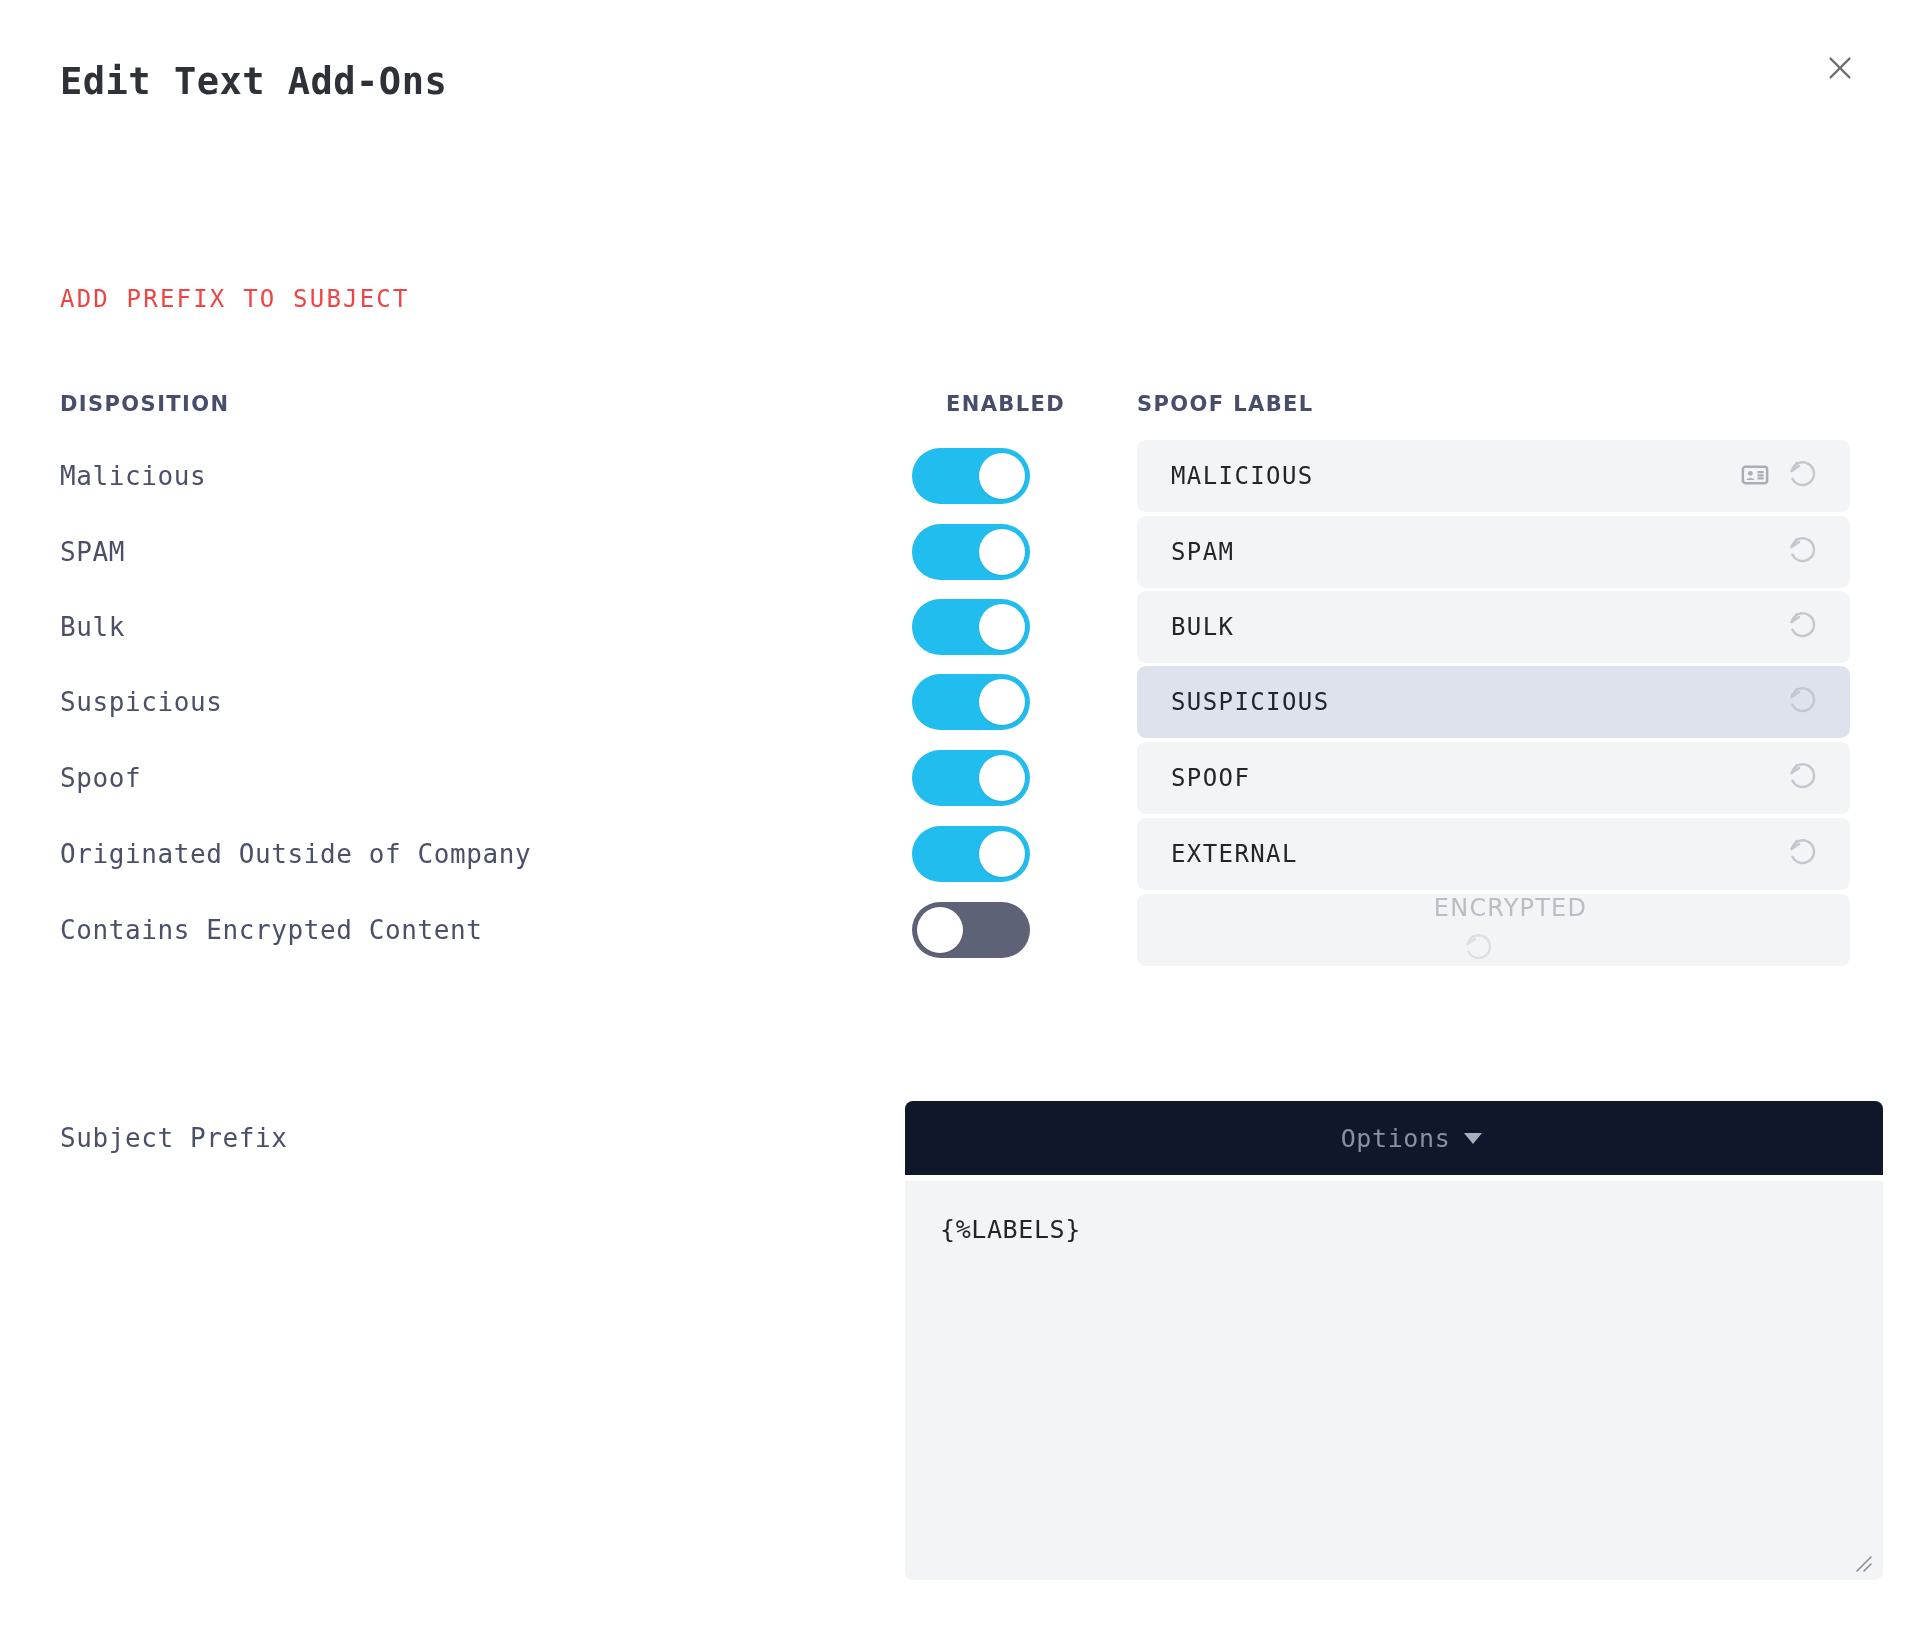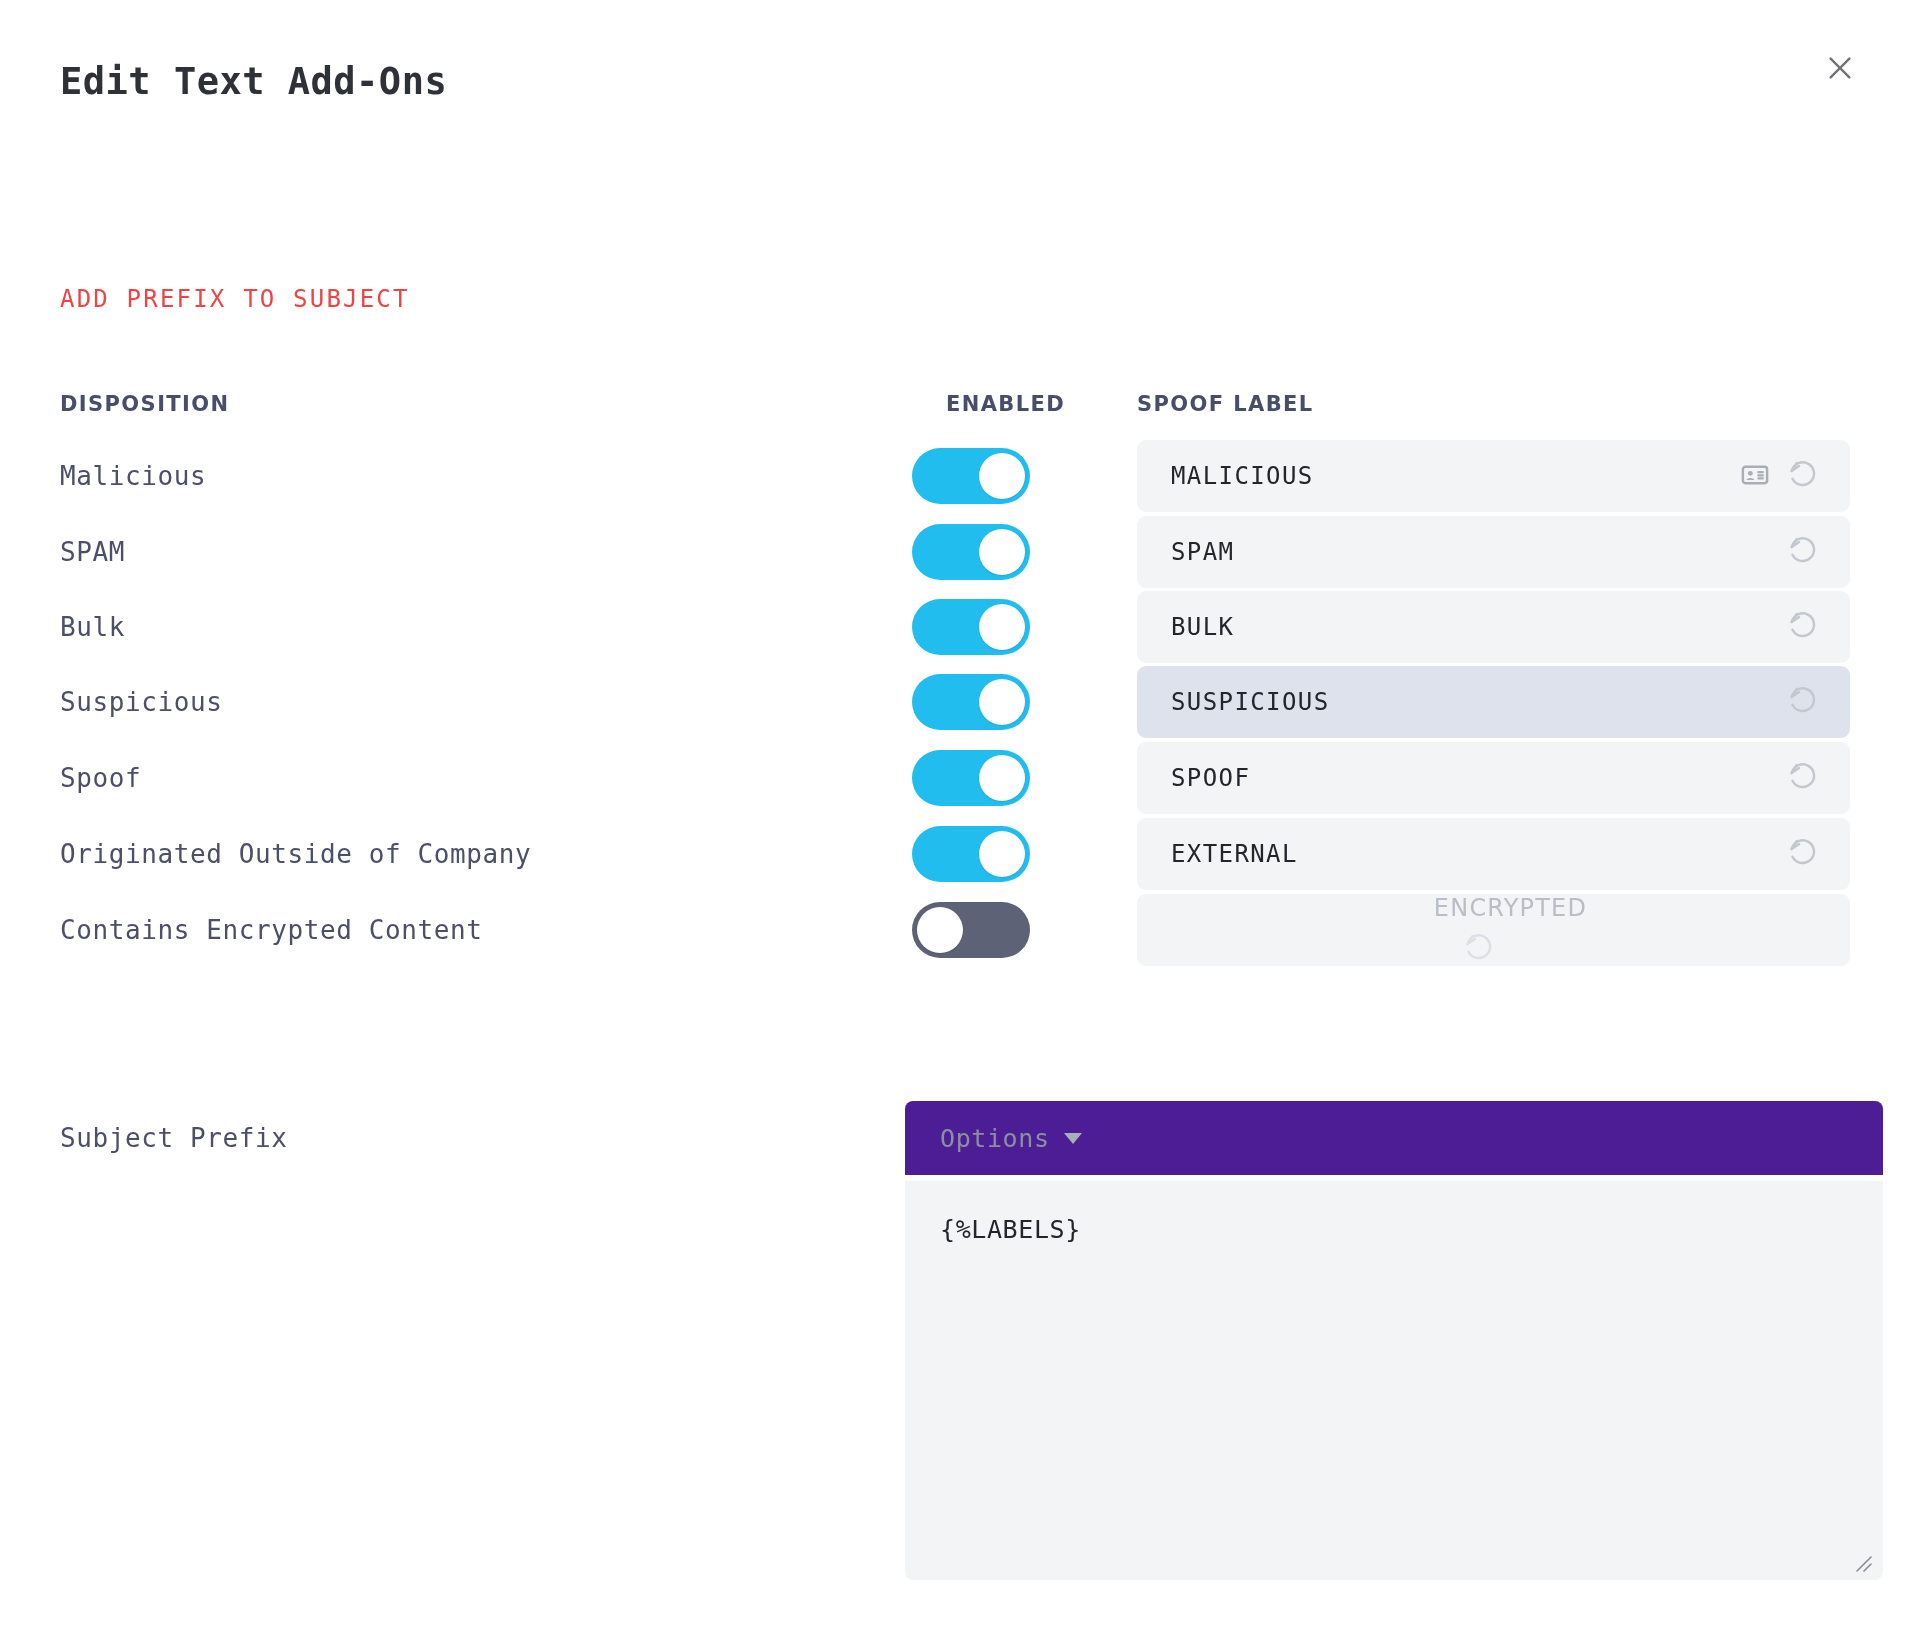--- a/index.html
+++ b/index.html
@@ -190,26 +190,27 @@
   }
   .icon-btn.dim { opacity: 0.45; }
 
   
   .options-bar {
     position: absolute;
     left: 905px;
     top: 1101px;
     width: 978px;
     height: 74px;
-    background: #4c1d95;
+    background: #0f172a;
     border-radius: 8px 8px 0 0;
     display: flex;
     align-items: center;
     border: none;
     cursor: pointer;
+    justify-content: center;
   }
   .options-bar .opt-text {
     margin-left: 35px;
     font-family: "DejaVu Sans Mono", "Liberation Mono", monospace;
     font-size: 25px;
     letter-spacing: 0.6px;
     color: #8b90a0;
     white-space: nowrap;
   }
   .options-bar .caret {

